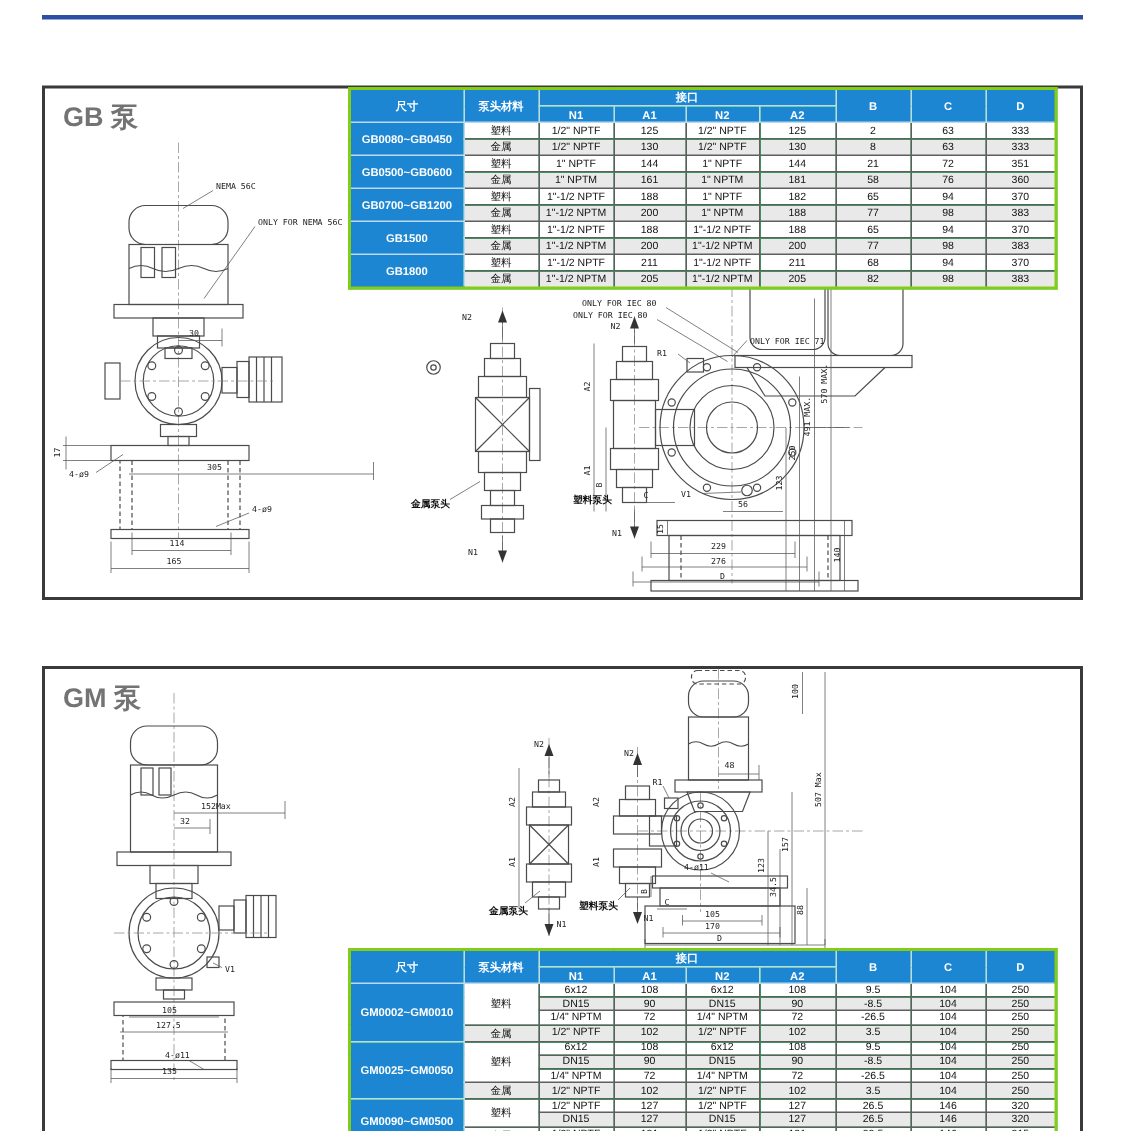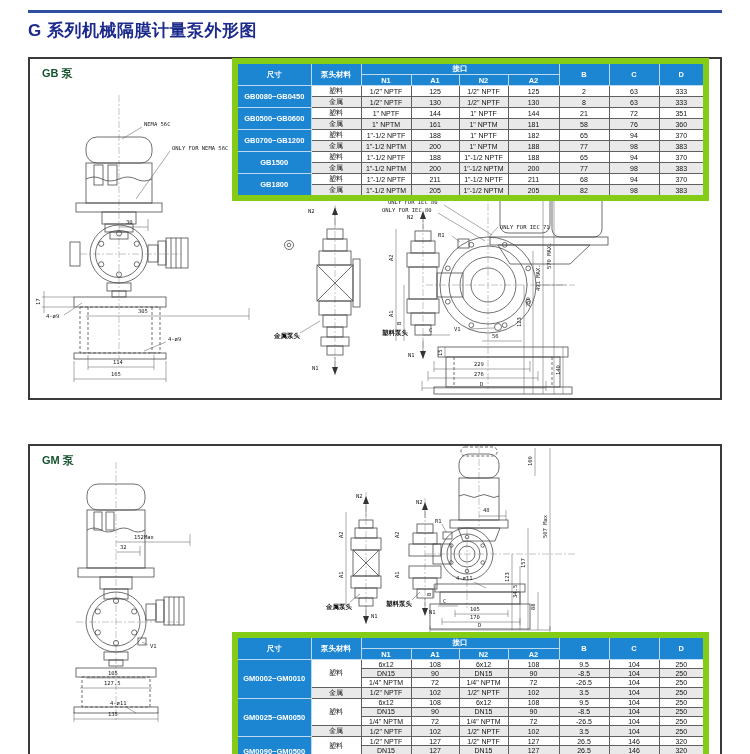--- a/index.html
+++ b/index.html
@@ -4,26 +4,26 @@
 <style>
   html,body{margin:0;padding:0;background:#fff;}
   .page{position:relative;width:750px;height:754px;background:#fff;overflow:hidden;
         font-family:"Liberation Sans","DejaVu Sans",sans-serif;}
   .toprule{position:absolute;left:28px;top:10px;width:694px;height:3px;background:#2d4fa1;}
   .title{position:absolute;left:28px;top:19px;font-size:17px;font-weight:bold;color:#1b2a8c;
          letter-spacing:.5px;margin:0;}
   .panel{position:absolute;left:28px;width:694px;border:2px solid #3a3a3a;background:#fff;box-sizing:border-box;}
   .panel.gb{top:57px;height:343px;}
   .panel.gm{top:444px;height:314px;}
-  .panel-label{position:absolute;left:12px;top:7px;font-size:11px;font-weight:bold;color:#14532d;z-index:3;}
+  .panel-label{position:absolute;left:12px;top:7px;font-size:18px;font-weight:bold;color:#737373;z-index:3;}
   .draw{position:absolute;left:0;top:0;z-index:1;}
   .tbl-host{position:absolute;z-index:2;}
   .gb-host{left:202px;top:-1px;}
   .gm-host{left:202px;top:186px;}
-  table.spec{border-collapse:collapse;table-layout:fixed;width:471px;border:6px solid #84cc16;background:#22c55e;}
+  table.spec{border-collapse:collapse;table-layout:fixed;width:471px;border:2px solid #84cc16;background:#22c55e;}
   table.spec th,table.spec td{padding:0;margin:0;text-align:center;vertical-align:middle;
       overflow:hidden;white-space:nowrap;}
   table.spec thead th{background:#1d86d3;color:#fff;font-size:7.5px;font-weight:bold;
       border:1px solid #bcd9f0;height:10px;}
   table.spec tbody td{font-size:7px;color:#111;border:1px solid #5f5f5f;height:8.2px;background:#fff;}
   table.spec tbody td.size{background:#1d86d3;color:#fff;font-weight:bold;font-size:7.5px;
       border:1px solid #bcd9f0;margin-top:44px;}
   table.spec tbody tr.alt td.dv,table.spec tbody tr.alt td.mat{background:#e9e9e9;}
   table.spec tbody tr.gstart td{border-top:1.5px solid #111;}
   
@@ -33,21 +33,20 @@
   .dash{stroke-dasharray:3 2;}
   .ah{fill:#333;stroke:none;}
   text.dt{font:5.5px "DejaVu Sans Mono",monospace;fill:#222;}
   text.dz{font:6.5px "DejaVu Sans","Liberation Sans",sans-serif;fill:#111;font-weight:bold;}
 </style>
 </head>
 <body>
 
 <div class="page">
   <div class="toprule"></div>
-  <h1 class="title">G 系列机械隔膜计量泵外形图</h1>
 
   <section class="panel gb">
     <div class="panel-label">GB 泵</div>
 
     <svg class="draw" width="690" height="339" viewBox="0 0 690 339">
 
       <line class="cl" x1="89" y1="36" x2="89" y2="300"></line>
       <g class="ln">
         <rect x="56" y="78" width="66" height="26" rx="11"></rect>
         <rect x="56" y="104" width="66" height="40"></rect>

